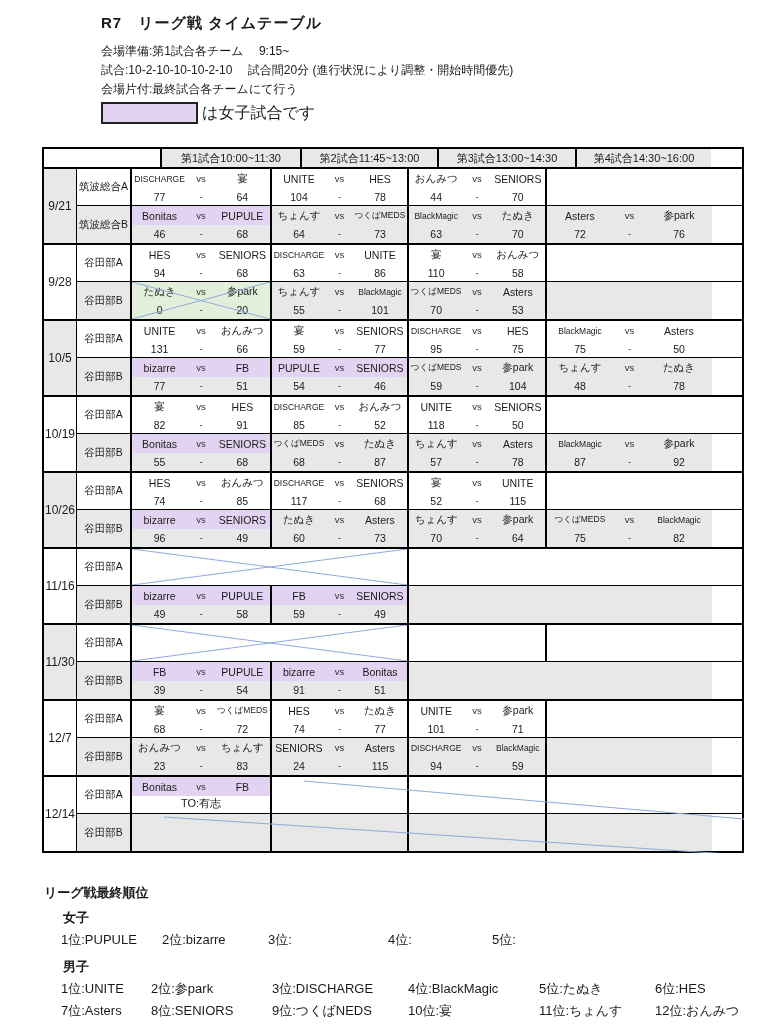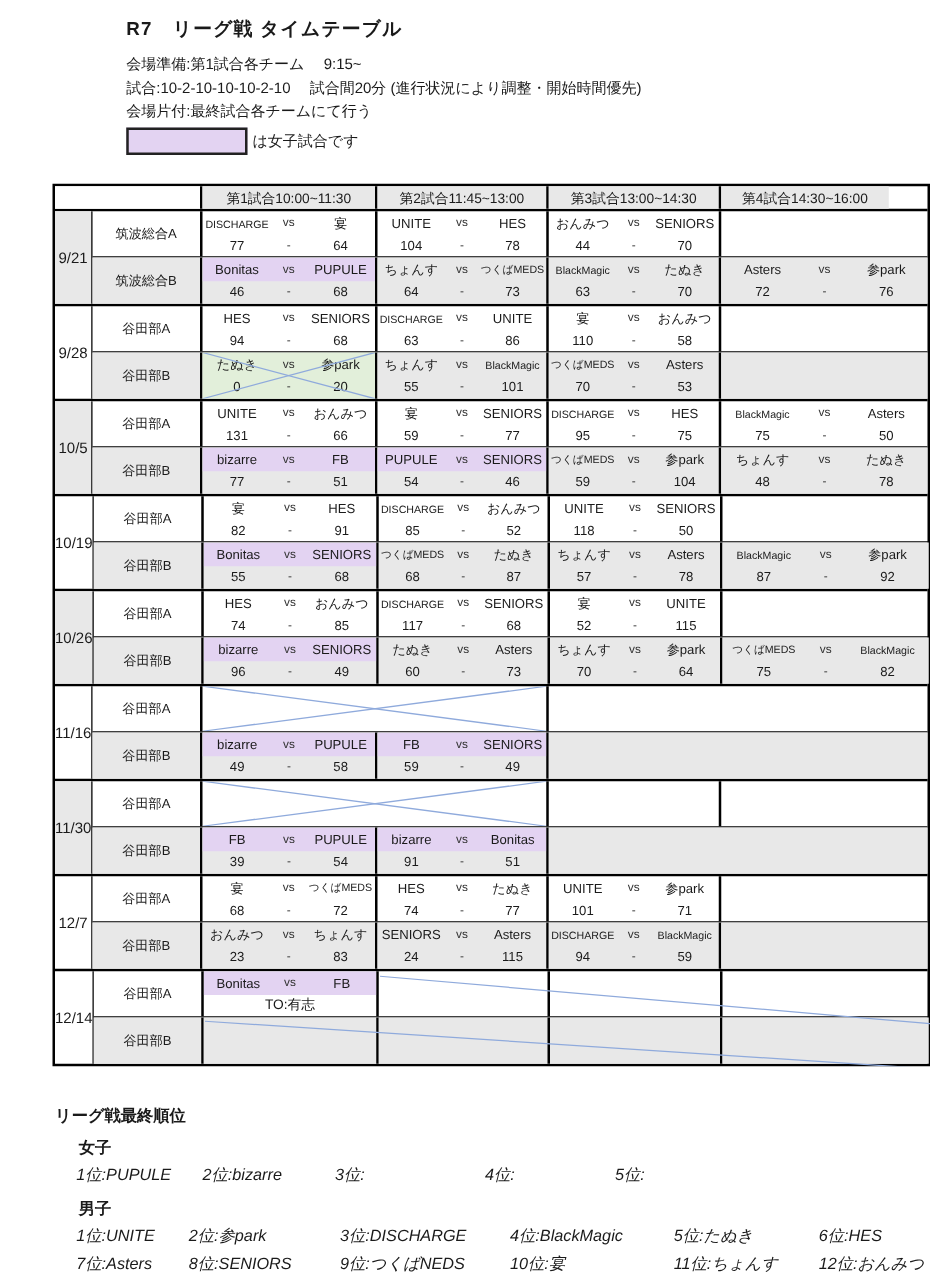--- a/index.html
+++ b/index.html
@@ -4,56 +4,56 @@
 <style>
   html,body{margin:0;padding:0;background:#fff;}
   .sheet{position:relative;width:758px;height:1024px;background:#ffffff;overflow:hidden;
          font-family:"Liberation Sans","DejaVu Sans",sans-serif;color:#1a1a1a;}
   
   .head{position:absolute;left:101px;top:14px;}
   .title{font-size:15px;font-weight:bold;letter-spacing:1px;margin-bottom:9px;}
   .note{font-size:12px;line-height:19px;white-space:pre;}
   .legendrow{display:flex;align-items:center;margin-top:3px;}
   .swatch{width:93px;height:18px;background:var(--women);border:2px solid #222;}
-  .legendlabel{font-size:12px;margin-left:4px;}
+  .legendlabel{font-size:16px;margin-left:4px;}
   
   .tblwrap{position:absolute;left:42px;top:147px;}
   .tbl{position:relative;width:702px;border:2px solid var(--border);box-sizing:border-box;background:#fff;}
   .thead{display:flex;height:18px;}
   .thblank{width:118px;box-sizing:border-box;border-right:2px solid var(--border);background:#fff;}
   .th{box-sizing:border-box;border-right:2px solid var(--border);background:var(--shaded);
       font-size:11px;display:flex;align-items:center;justify-content:center;white-space:nowrap;}
   .th.last{border-right:none;}
   .block{display:flex;height:76px;box-sizing:border-box;border-top:2px solid var(--border);}
   .datecell{width:33px;box-sizing:border-box;border-right:1px solid var(--border);
             display:flex;align-items:center;justify-content:center;font-size:12px;}
   .rows{flex:1;display:flex;flex-direction:column;}
   .row{display:flex;height:37px;box-sizing:border-box;}
   .row.first{border-bottom:1px solid var(--border);}
-  .venuecell{width:88px;box-sizing:border-box;border-right:2px solid var(--border);
+  .venuecell{width:55px;box-sizing:border-box;border-right:2px solid var(--border);
              display:flex;align-items:center;justify-content:center;font-size:10.5px;white-space:nowrap;}
   .cell{position:relative;box-sizing:border-box;border-right:2px solid var(--border);overflow:hidden;}
   .cell.last{border-right:none;}
   .shade{background:var(--shaded);}
   .greenbg{background:var(--green) !important;}
   .tline{height:19px;display:flex;align-items:center;}
   .tline.women{background:var(--women);}
   .sline{height:17px;display:flex;align-items:center;font-size:11.5px;}
   .t1,.t2{flex:0 0 40%;text-align:center;font-size:10.5px;white-space:nowrap;}
   .t1.sm,.t2.sm{font-size:8.5px;}
   .vsl{flex:0 0 20%;text-align:center;font-size:9.5px;color:#333;}
   .noteline{height:17px;font-size:11px;text-align:center;}
   .xsvg{position:absolute;left:0;top:0;width:100%;height:100%;pointer-events:none;}
   .overlay{position:absolute;left:2px;top:2px;pointer-events:none;}
   
   .standings{position:absolute;left:44px;top:884px;font-size:13px;}
   .st-title{font-weight:bold;margin-bottom:7px;}
   .st-group-heading{font-weight:bold;margin-left:19px;margin-top:5px;margin-bottom:4px;}
   .st-line{margin-left:17px;height:22px;white-space:nowrap;}
-  .st-item{display:inline-block;font-style:italic;}
+  .st-item{display:inline-block;}
 </style>
 </head>
 <body>
 
 <div class="sheet">
 
   <div class="head">
     <div class="title">R7　リーグ戦 タイムテーブル</div>
     <div class="note">会場準備:第1試合各チーム　 9:15~</div>
     <div class="note">試合:10-2-10-10-10-2-10　 試合間20分 (進行状況により調整・開始時間優先)</div>

